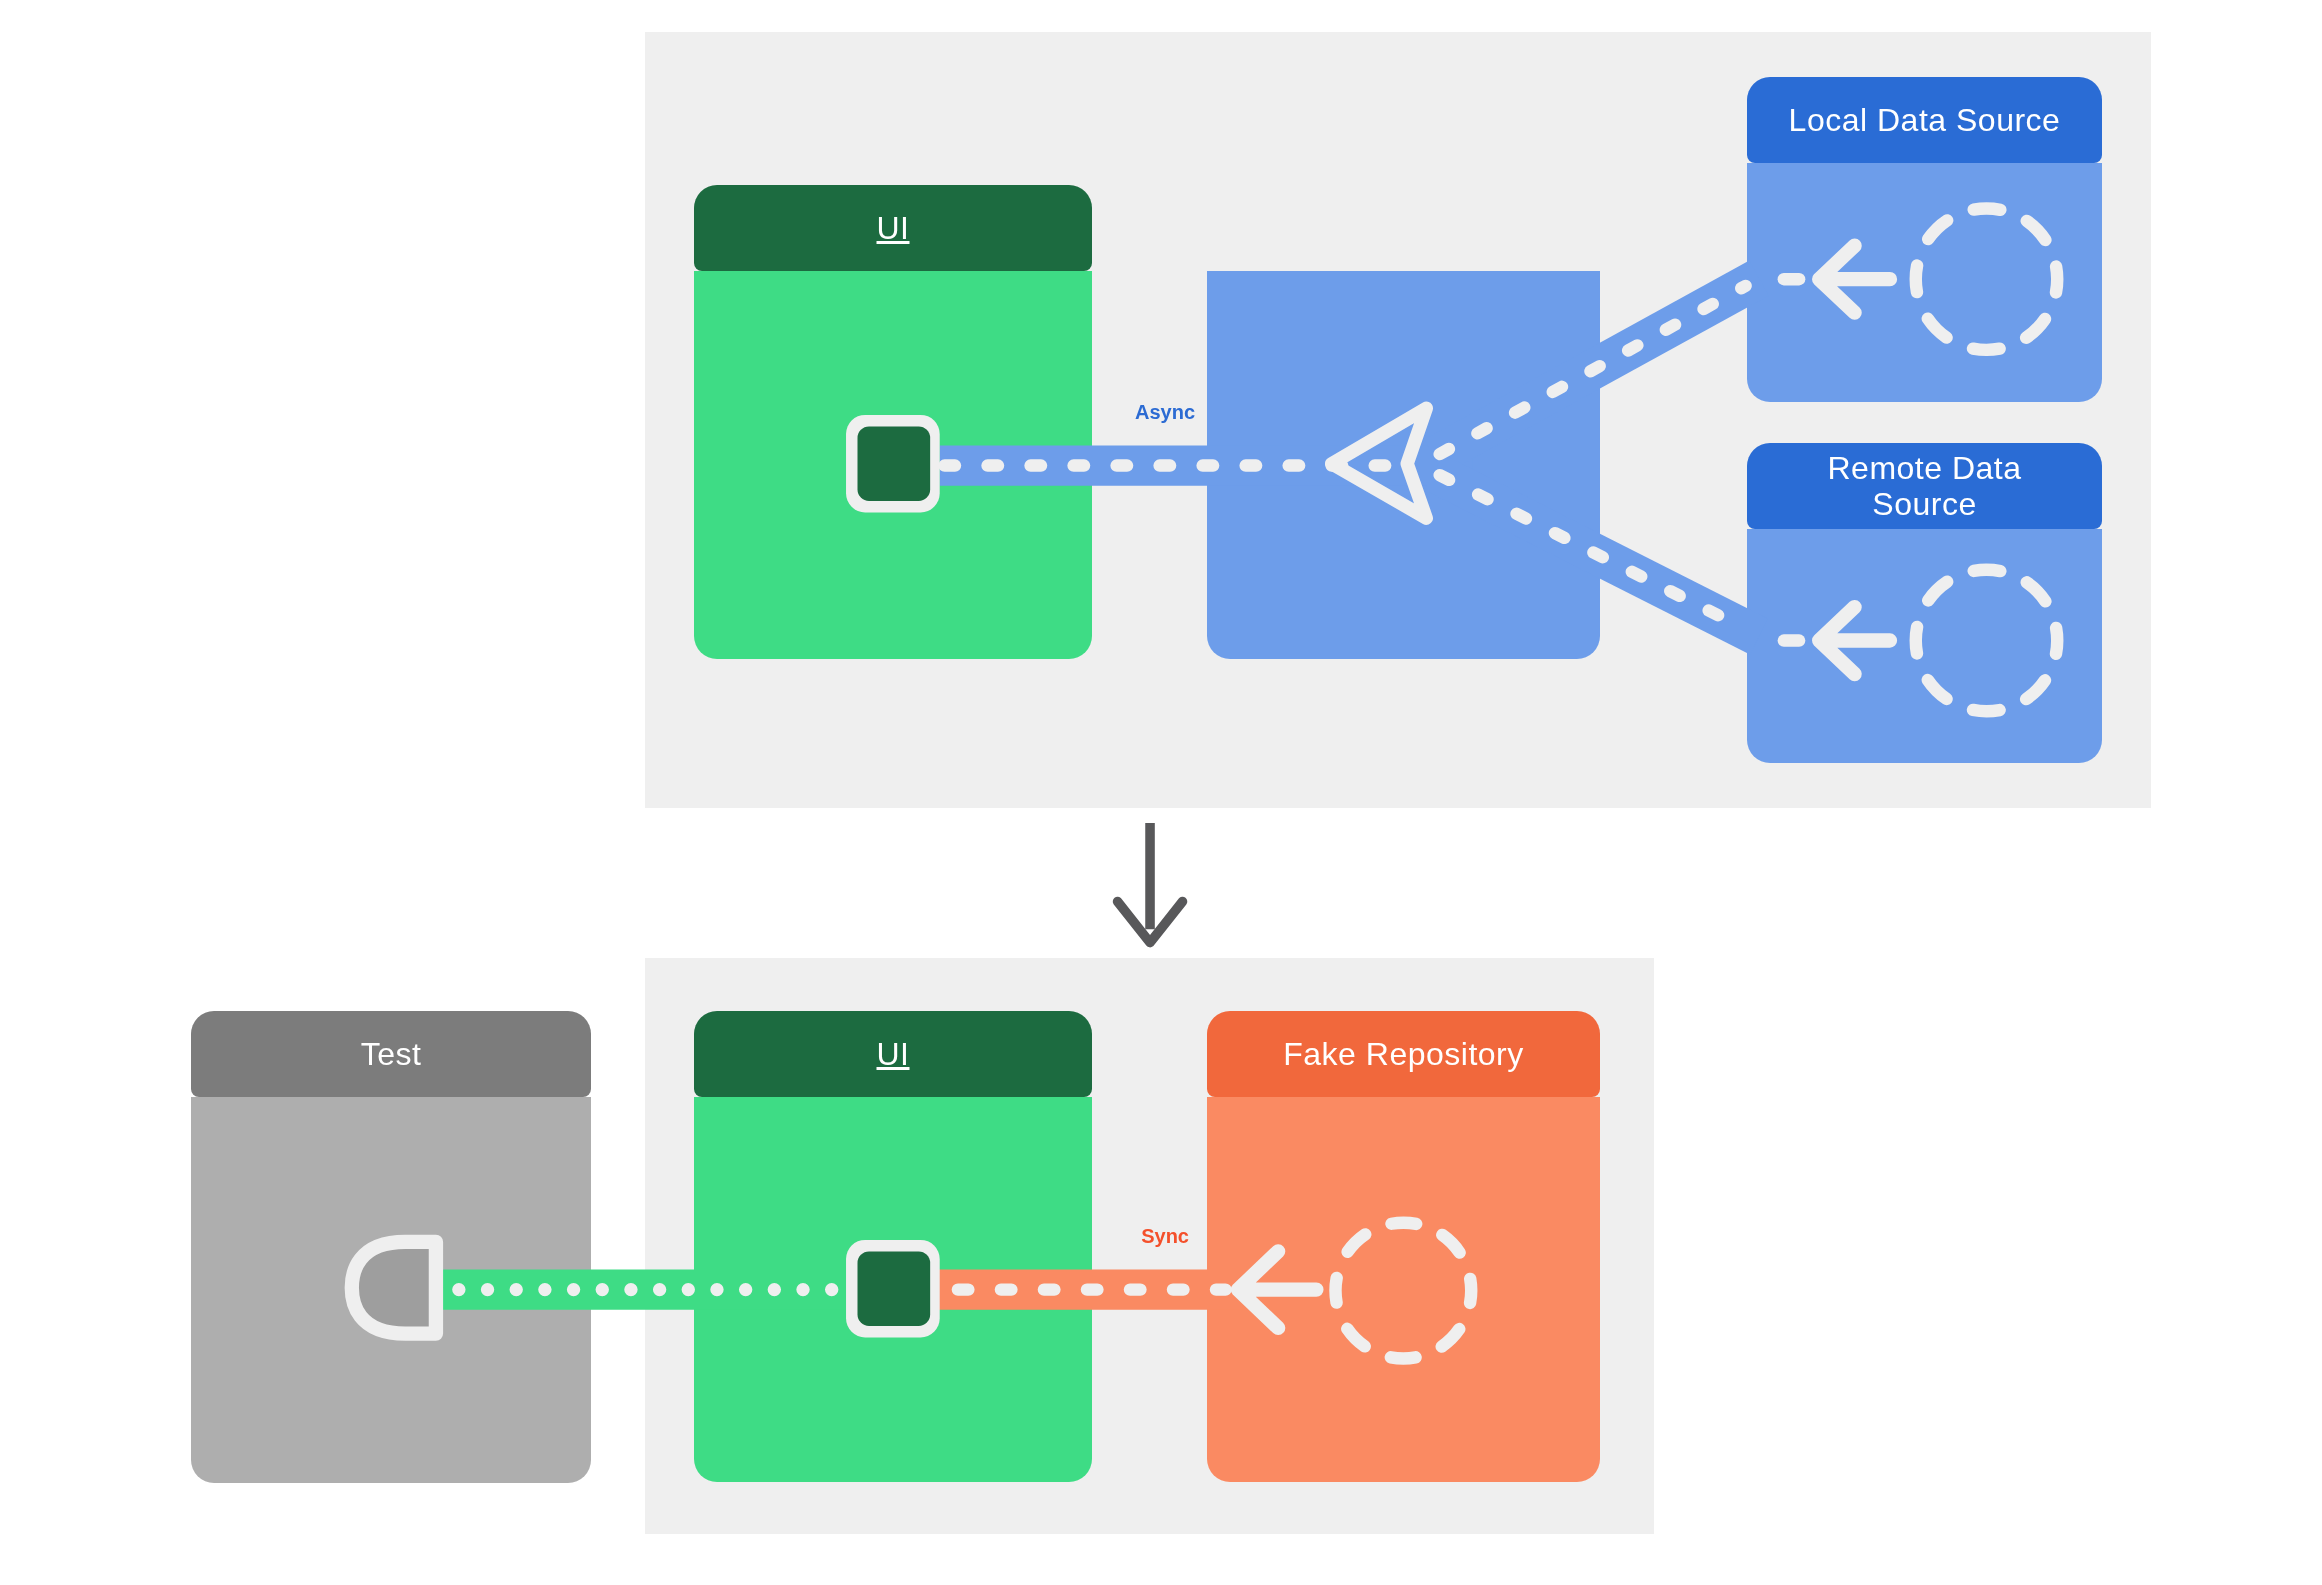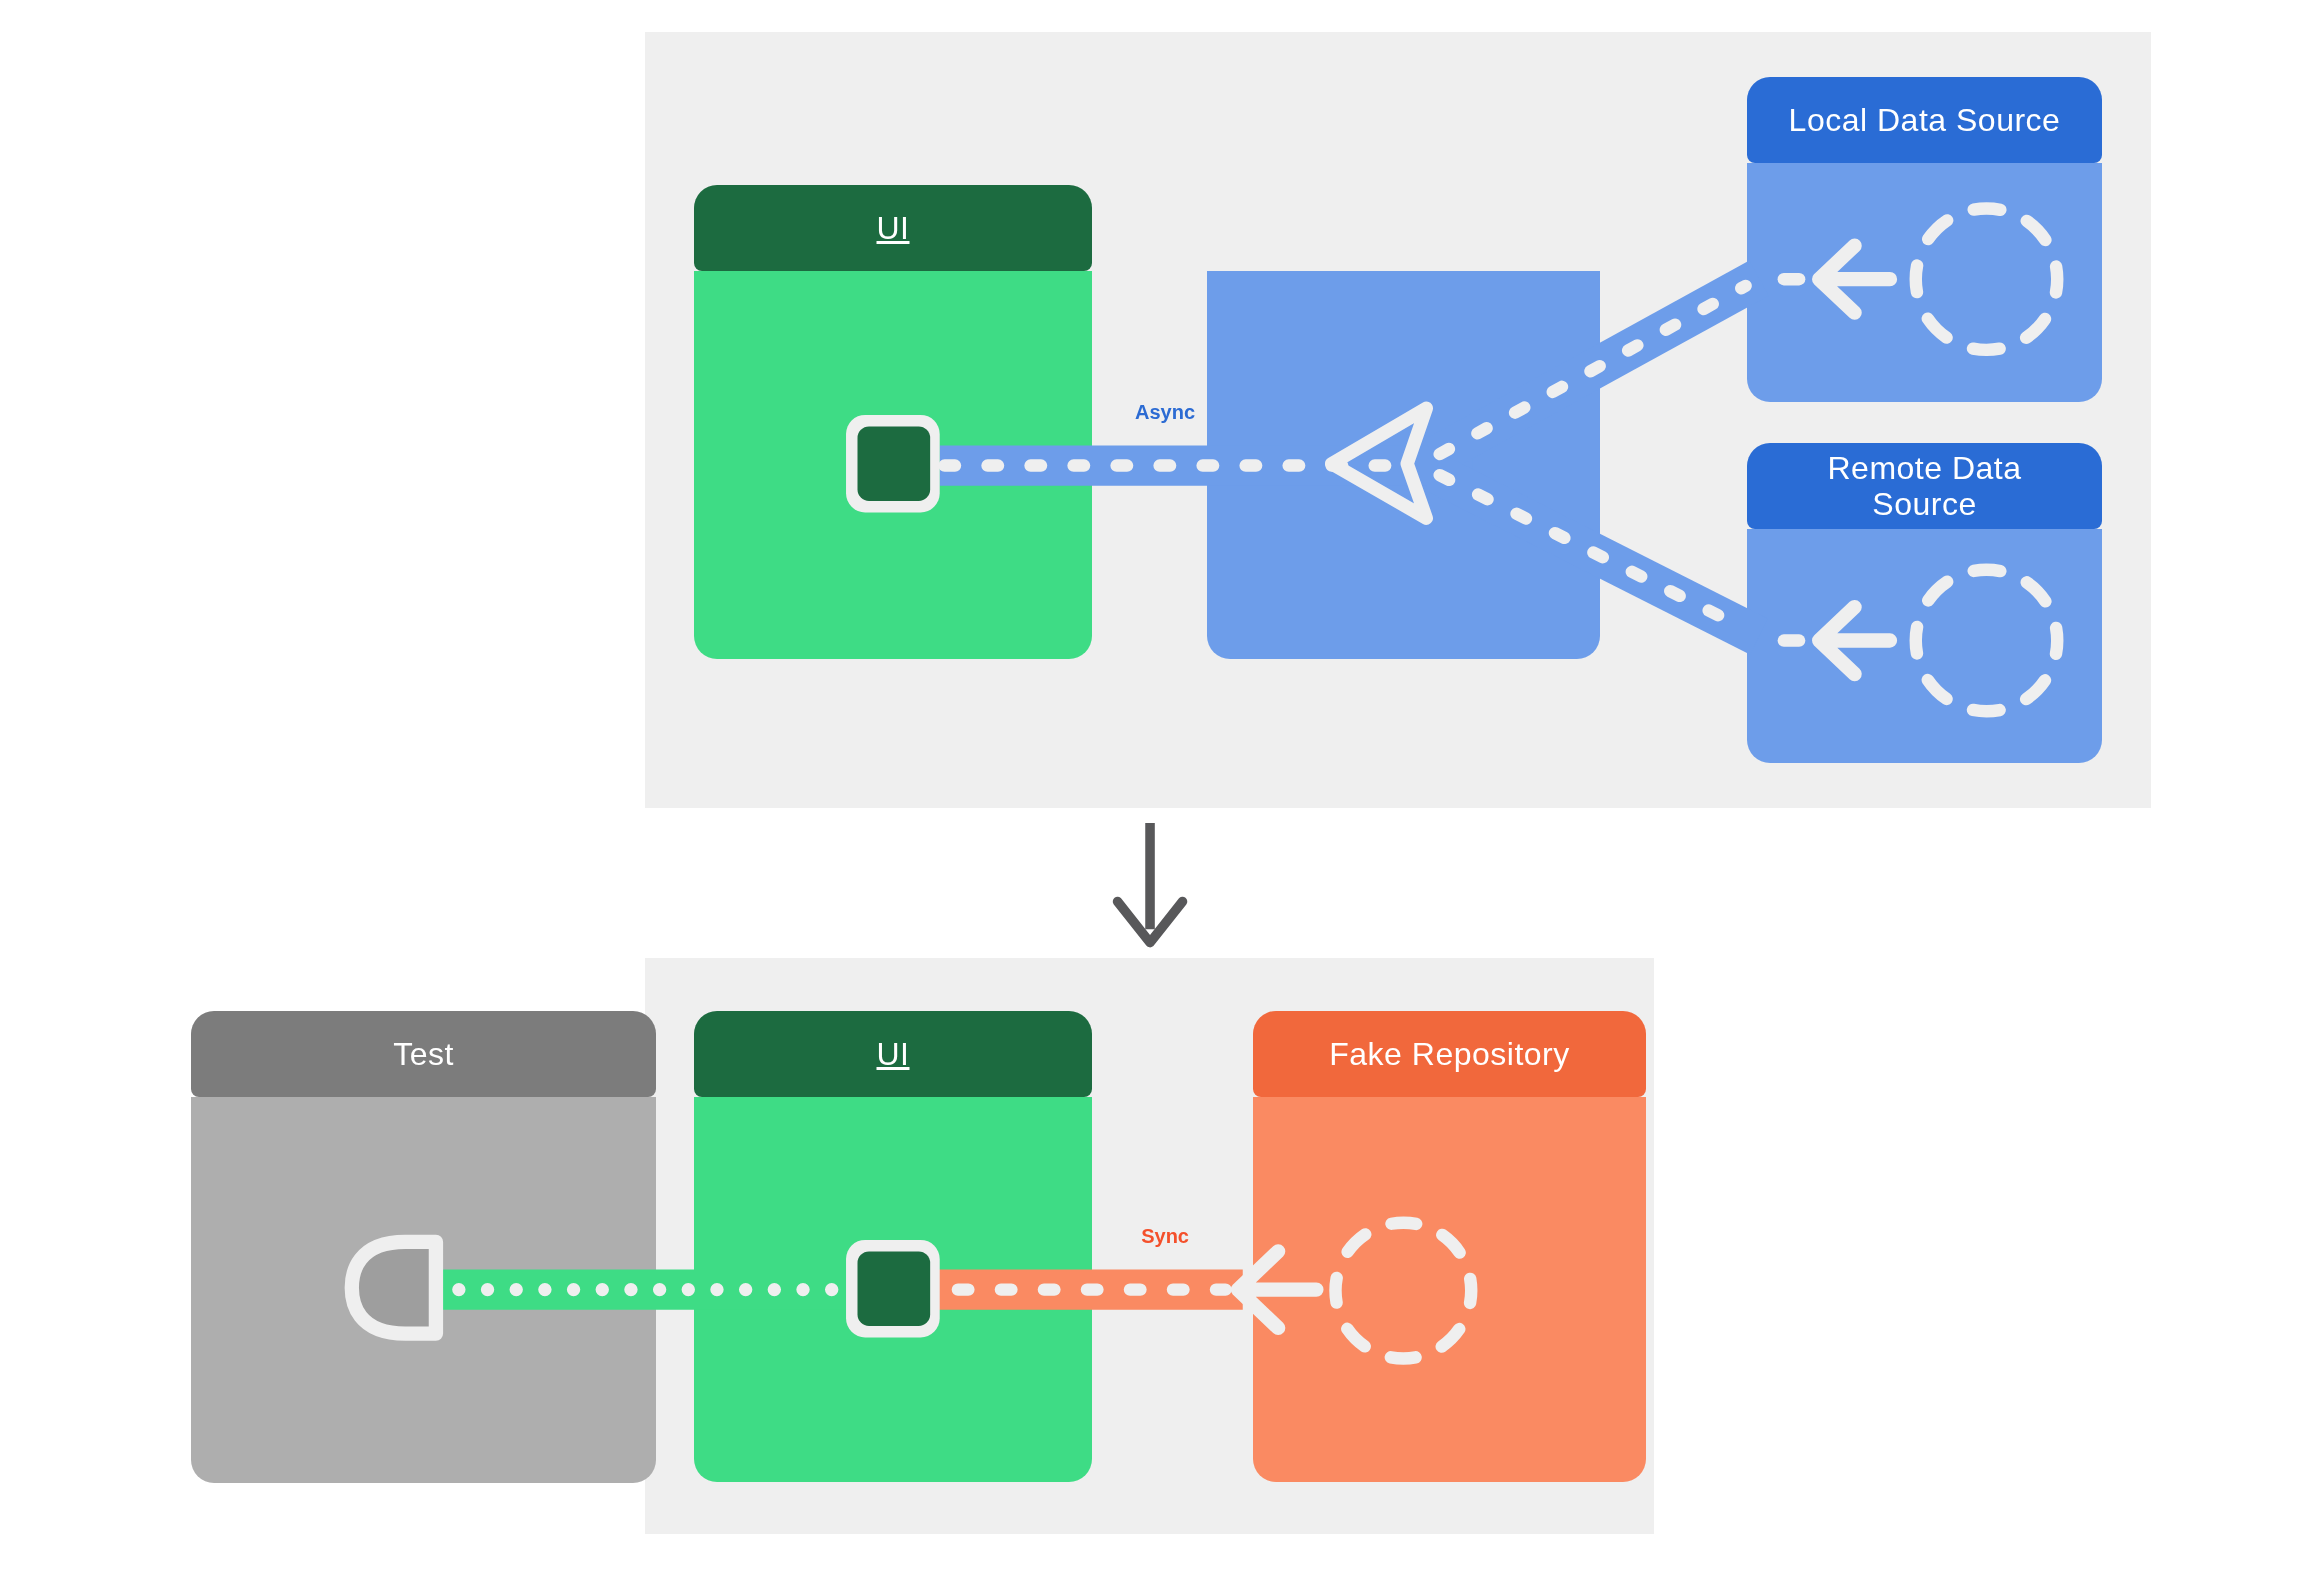--- a/index.html
+++ b/index.html
@@ -14,23 +14,23 @@
   .card-body{position:absolute;left:0;right:0;top:86px;bottom:0;}
   .green  .card-header{background:var(--c-green_header);text-decoration:underline;}  .green  .card-body{background:var(--c-green_body);}
   .blue   .card-header{background:var(--c-blue_header);}   .blue   .card-body{background:var(--c-blue_body);}
   .orange .card-header{background:var(--c-orange_header);} .orange .card-body{background:var(--c-orange_body);}
   .gray   .card-header{background:var(--c-test_header);}   .gray   .card-body{background:var(--c-test_body);}
   .card.ui-top{left:694px;top:185px;width:398px;height:474px;}
   .card.repo{left:1207px;top:185px;width:393px;height:474px;}
   .card.local{left:1747px;top:77px;width:355px;height:325px;}
   .card.remote{left:1747px;top:443px;width:355px;height:320px;}
   .card.remote .card-header{padding:0 75px;}
-  .card.test{left:191px;top:1011px;width:465px;height:472px;}
+  .card.test{left:191px;top:1011px;width:400px;height:472px;}
   .card.ui-bottom{left:694px;top:1011px;width:398px;height:471px;}
-  .card.fake-repo{left:1207px;top:1011px;width:393px;height:471px;margin-left:46px;}
+  .card.fake-repo{left:1207px;top:1011px;width:393px;height:471px;}
   .overlay{position:absolute;left:0;top:0;width:2323px;height:1586px;z-index:5;pointer-events:none;}
   .conn-label{position:absolute;z-index:6;font-weight:bold;font-size:20px;text-align:right;}
   .conn-label.async{left:1080px;top:401px;width:115px;color:var(--c-async_label);}
   .conn-label.sync{left:1074px;top:1225px;width:115px;color:var(--c-sync_label);}
   
   .band-blue{stroke:var(--c-blue_body);}
   .band-green{stroke:var(--c-green_body);}
   .band-orange{stroke:var(--c-orange_body);}
   .cw{stroke:var(--c-connector_white);}
   .cw-fill{fill:var(--c-connector_white);}

